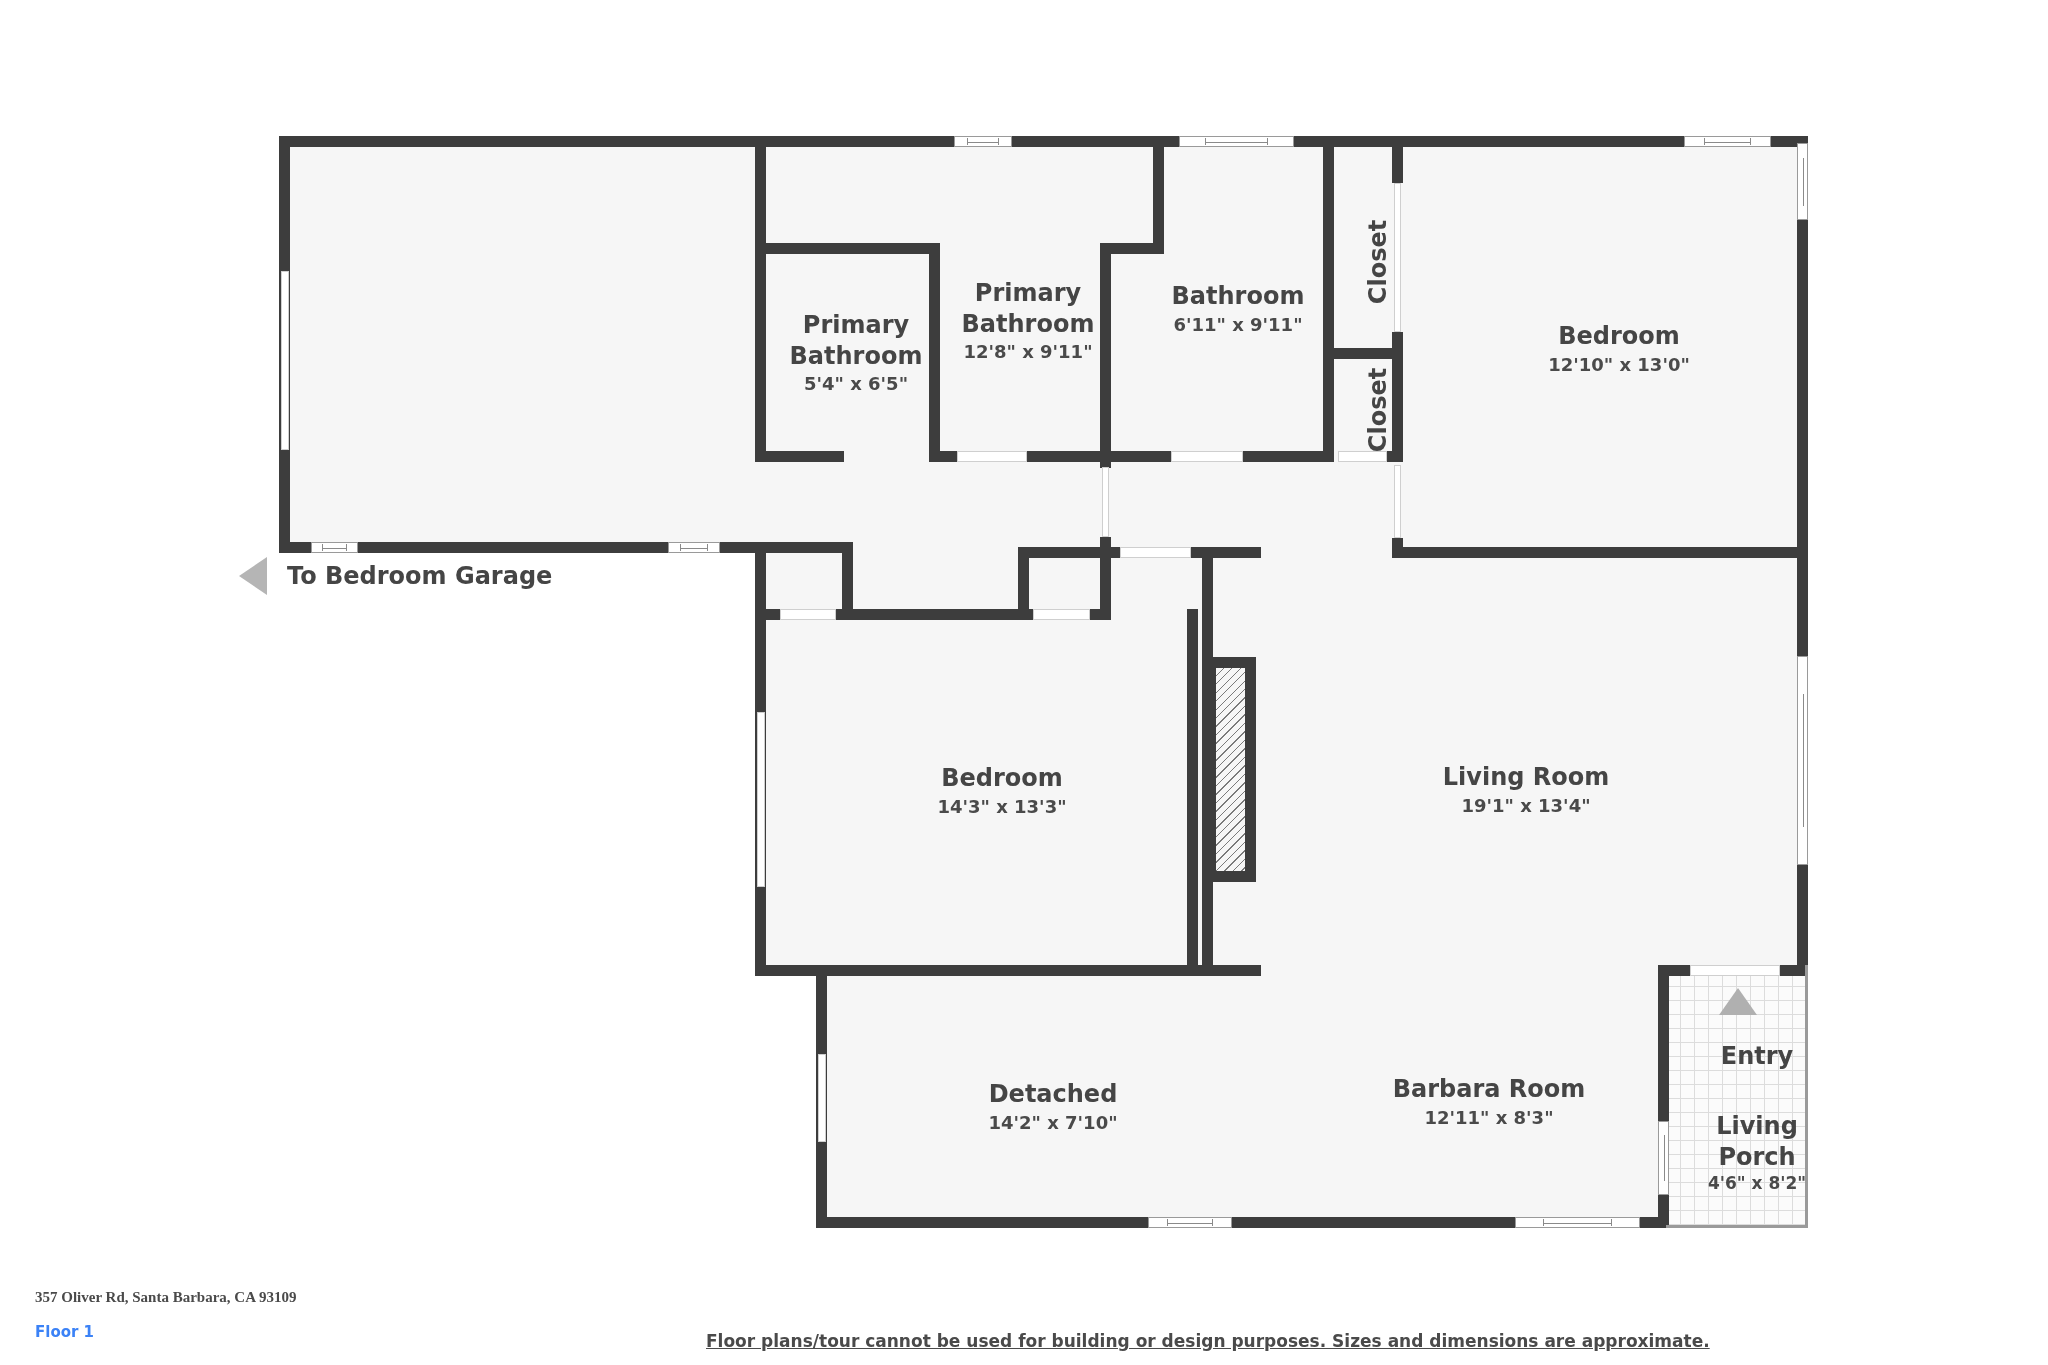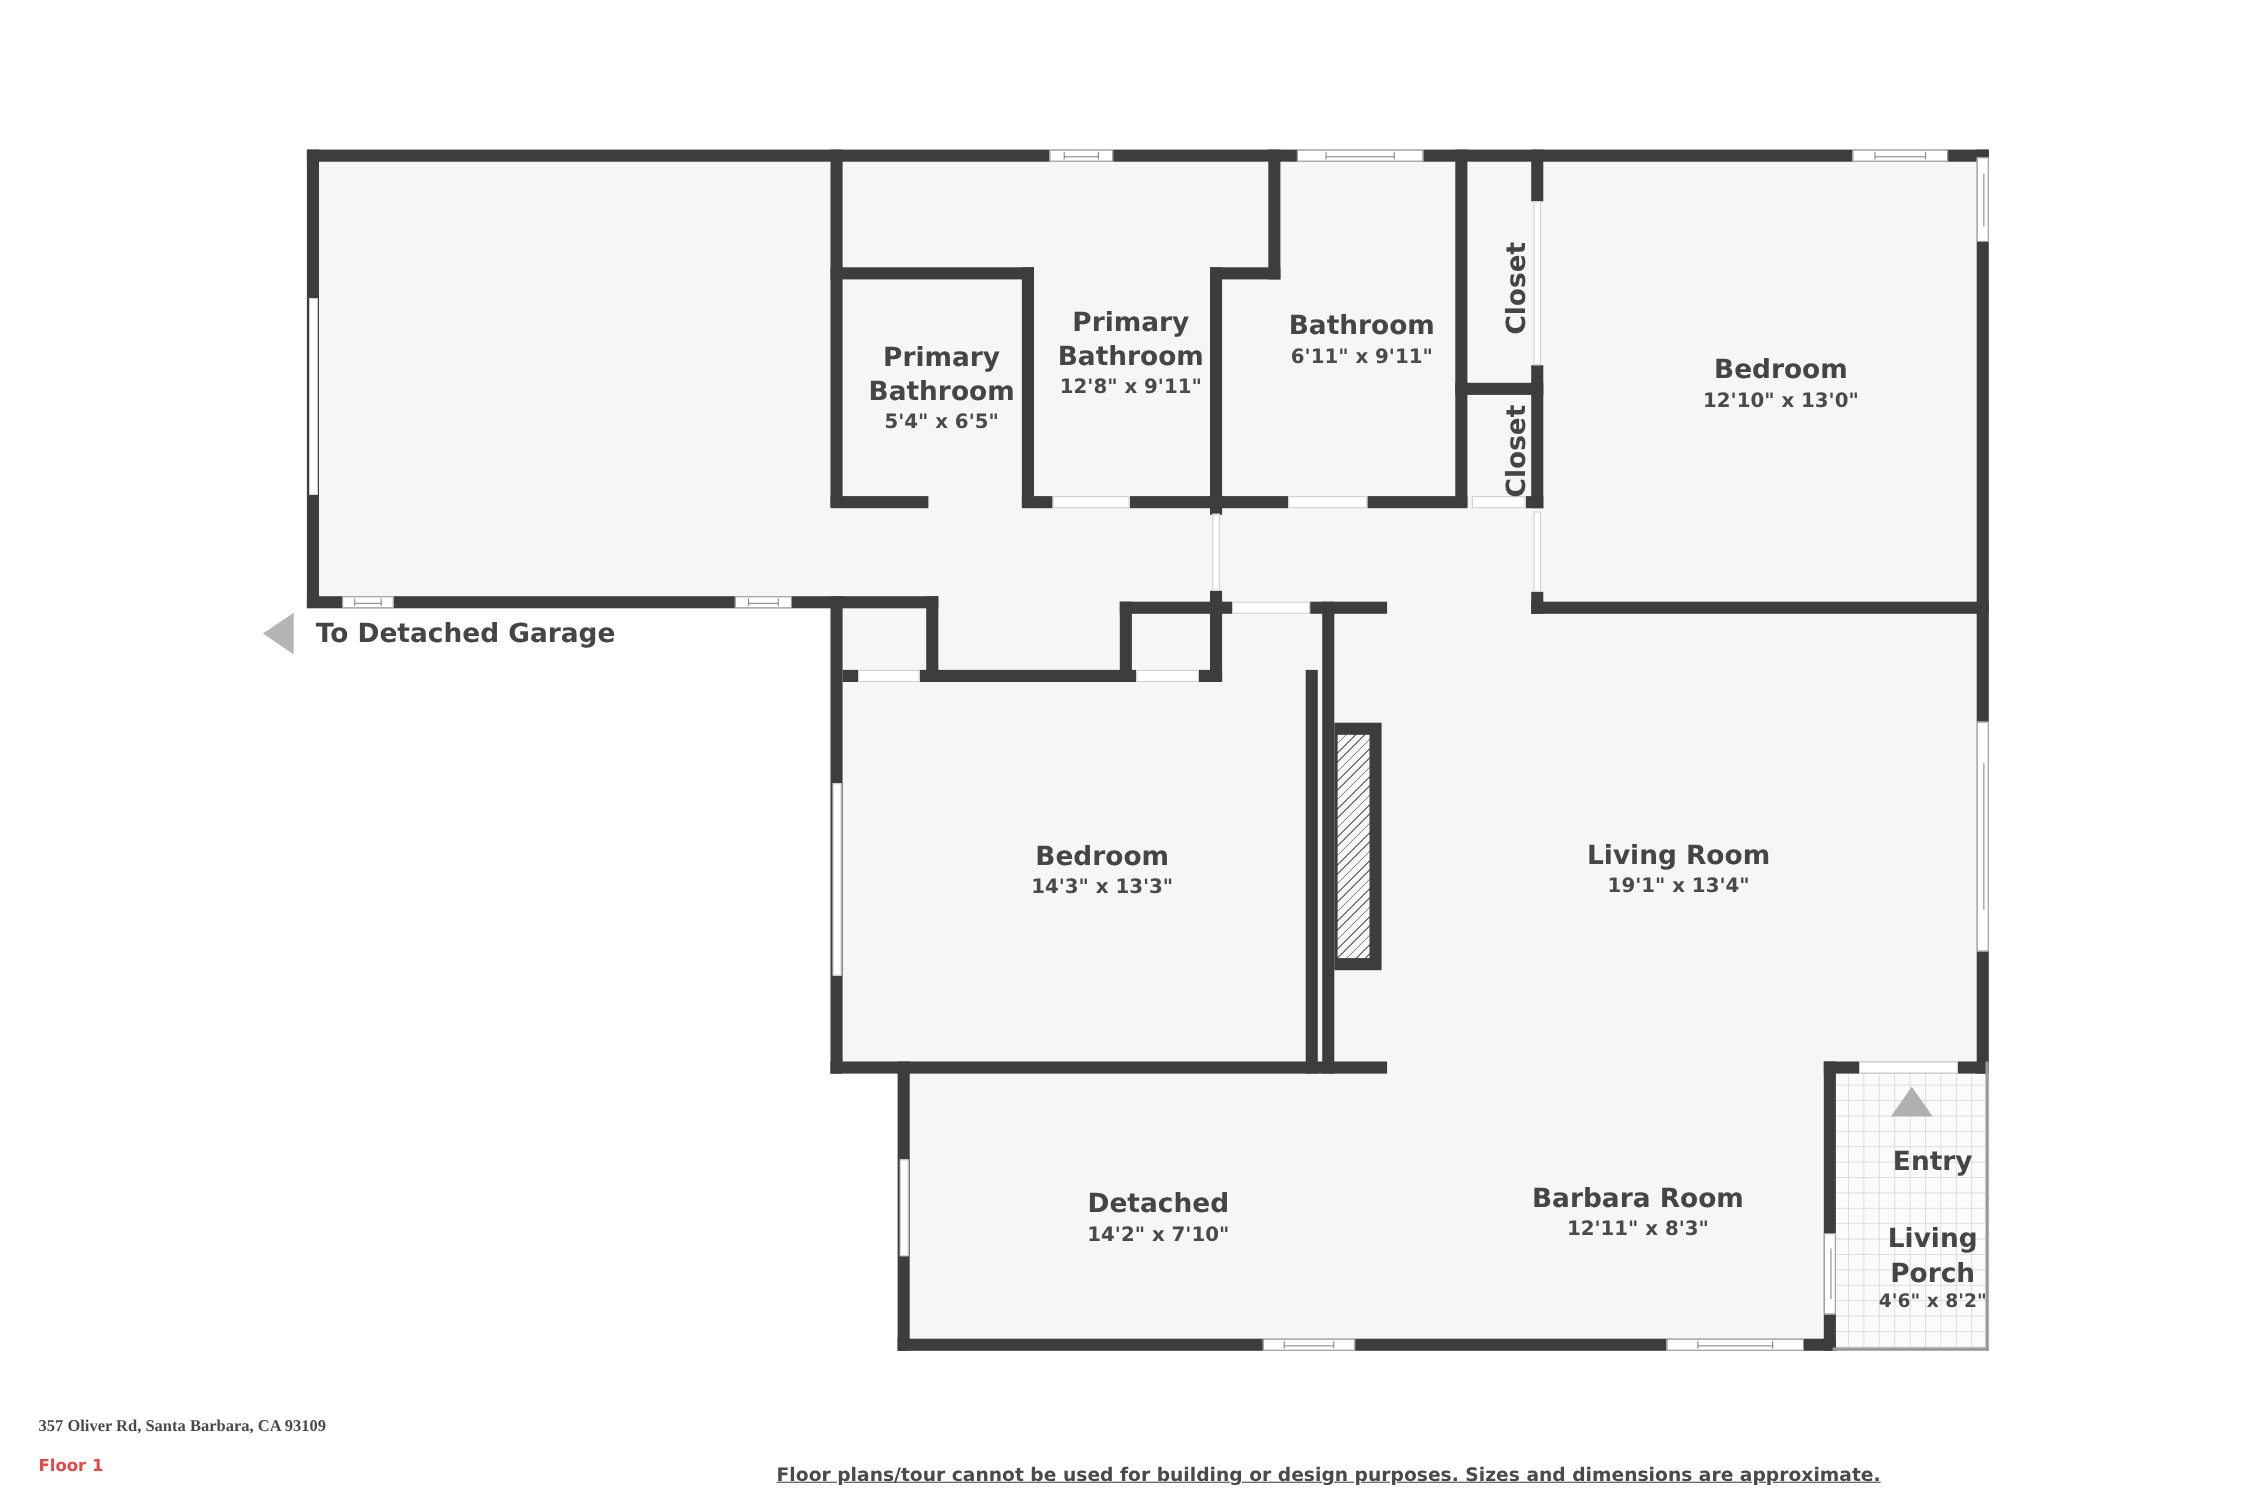--- a/index.html
+++ b/index.html
@@ -22,21 +22,21 @@
       linear-gradient(90deg,#dcdcdc 1px, transparent 1px);
     background-size:14px 14px;}
   .label{position:absolute;transform:translate(-50%,0);text-align:center;white-space:nowrap;line-height:1;}
   .room-name{font-weight:bold;font-size:24px;color:#454545;}
   .room-dim{font-weight:bold;font-size:18px;color:#4a4a4a;}
   .rot{transform:translate(-50%,-50%) rotate(-90deg);}
   .arrow-left{position:absolute;width:0;height:0;border-top:19px solid transparent;border-bottom:19px solid transparent;border-right:28px solid #b5b5b5;}
   .arrow-up{position:absolute;width:0;height:0;border-left:19px solid transparent;border-right:19px solid transparent;border-bottom:27px solid #b0b0b0;}
   .garage-label{position:absolute;font-weight:bold;font-size:24px;color:#454545;white-space:nowrap;line-height:1;}
   .footer-address{position:absolute;left:35px;top:1289px;font-weight:bold;font-size:15px;color:#4a4a4a;white-space:nowrap;font-family:Liberation Serif, serif;}
-  .footer-floor{position:absolute;left:35px;top:1323px;font-weight:bold;font-size:15px;color:#ef4444;white-space:nowrap;}
+  .footer-floor{position:absolute;left:35px;top:1323px;font-weight:bold;font-size:15px;color:#3b82f6;white-space:nowrap;}
   .disclaimer{position:absolute;left:706px;top:1331px;font-weight:bold;font-size:17px;color:#4a4a4a;white-space:nowrap;text-decoration:underline;}
 </style>
 </head>
 <body>
 
 <div class="plan">
 
   <div class="floor" style="left:285px;top:142px;width:475px;height:405px;"></div>
   <div class="floor" style="left:760px;top:142px;width:645px;height:320px;"></div>
   <div class="floor" style="left:760px;top:455px;width:645px;height:165px;"></div>
@@ -172,18 +172,18 @@
   <div class="arrow-up" style="left:1719px;top:988px;"></div>
   <div class="label room-name" style="left:1757px;top:1044px;">Entry</div>
 
   <div class="label" style="left:1757px;top:1114px;">
     <div class="room-name">Living</div>
     <div class="room-name" style="margin-top:7px;">Porch</div>
     <div class="room-dim" style="margin-top:6px;font-size:17px;">4'6" x 8'2"</div>
   </div>
 
   <div class="arrow-left" style="left:239px;top:557px;"></div>
-  <div class="garage-label" style="left:287px;top:564px;">To Detached Garage</div>
+  <div class="garage-label" style="left:287px;top:564px;">To Bedroom Garage</div>
 
   <div class="footer-address">357 Oliver Rd, Santa Barbara, CA 93109</div>
   <div class="footer-floor">Floor 1</div>
   <div class="disclaimer">Floor plans/tour cannot be used for building or design purposes. Sizes and dimensions are approximate.</div>
 </div>
 
 </body></html>

